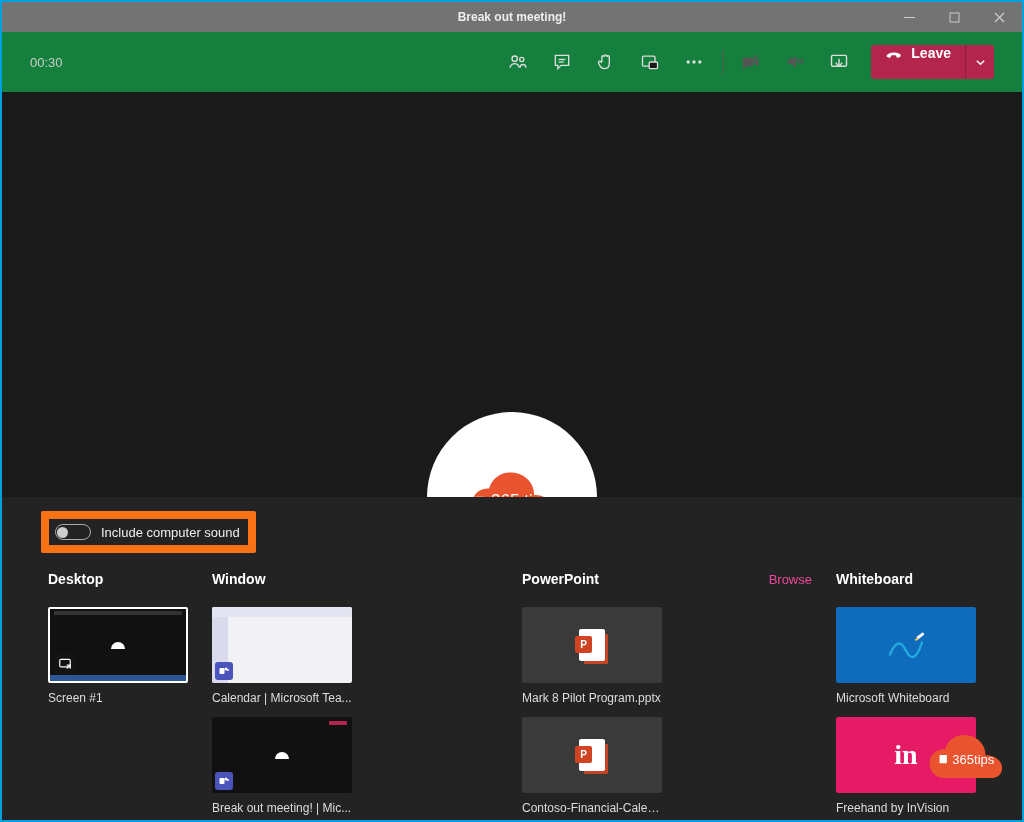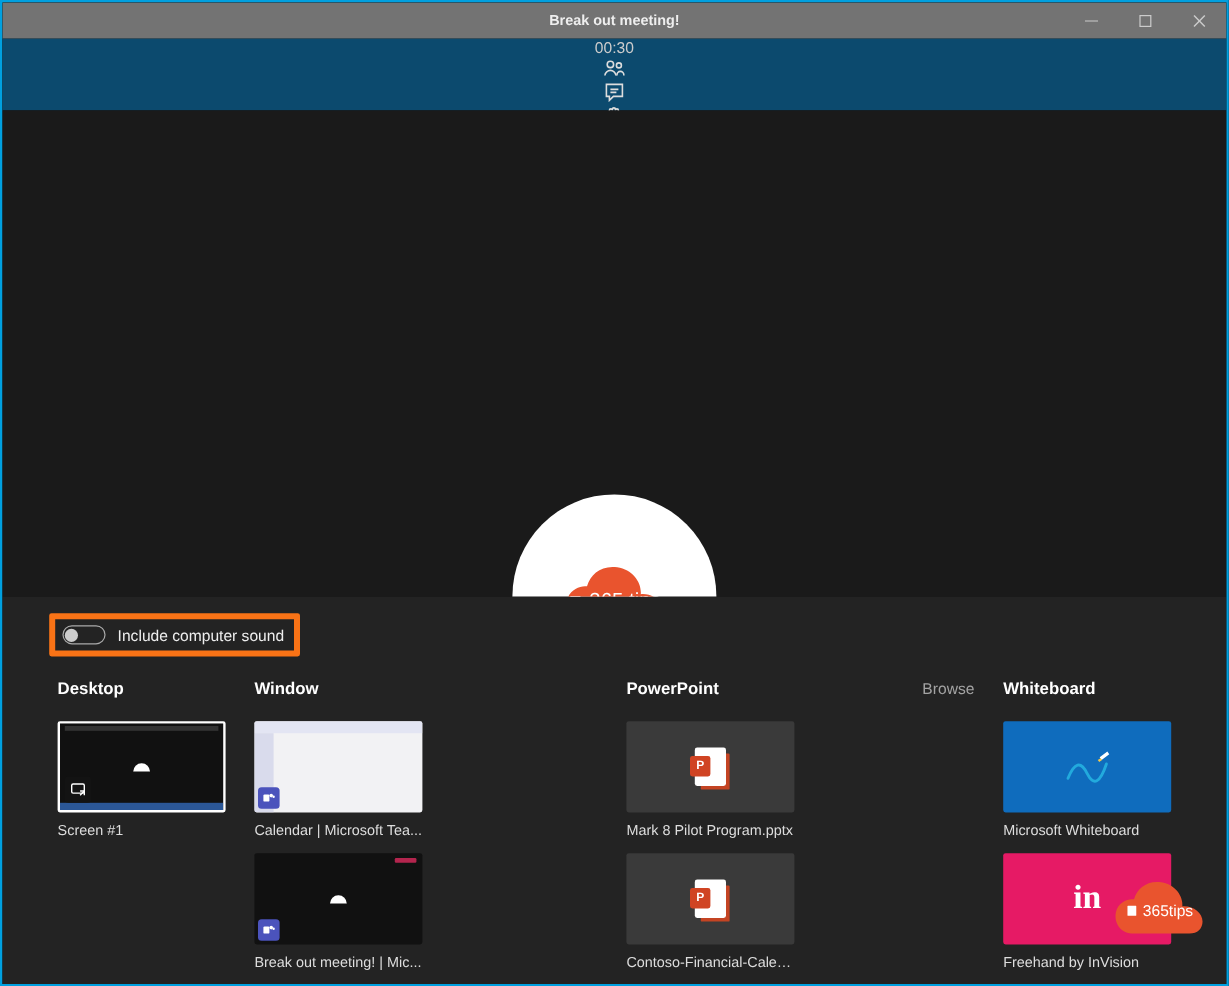--- a/index.html
+++ b/index.html
@@ -45,22 +45,21 @@
     color: #ccc;
     font-size: 12px;
   }
   .titlebar .win-controls svg { width: 11px; height: 11px; }
   
   .toolbar {
     height: 60px;
     display: flex;
     align-items: center;
     padding: 0 28px;
-    background: #0c4a6e;
-    flex-direction: column;
+    background: #15803d;
   }
   .toolbar .timer { font-size: 13px; color: #ccc; }
   .toolbar .spacer { flex: 1; }
   .toolbar .icon-btn {
     width: 44px;
     height: 40px;
     display: flex;
     align-items: center;
     justify-content: center;
     color: #ddd;
@@ -129,21 +128,21 @@
   }
   
   .share-tray {
     background: #232323;
     padding: 14px 46px 30px 46px;
     height: 327px;
   }
   .sound-toggle-wrap {
     display: inline-flex;
     align-items: center;
-    border: 5px solid #f97316;
+    border: 8px solid #f97316;
     padding: 5px 8px 5px 6px;
     border-radius: 2px;
     margin-left: -7px;
   }
   .toggle {
     width: 36px; height: 16px;
     border: 1px solid #aaa;
     border-radius: 10px;
     display: flex; align-items: center;
     padding: 1px;
@@ -160,21 +159,21 @@
   }
   .col-desktop { width: 140px; }
   .col-window  { width: 290px; }
   .col-ppt     { width: 290px; flex:0 0 290px;}
   .col-wb      { width: 140px; }
   .section-head {
     display: flex; align-items: baseline; justify-content: space-between;
     height: 22px;
   }
   .section-head .title { font-size: 14px; font-weight: 700; color: #fff; }
-  .section-head .browse { font-size: 13px; color: #a3a3a3; }
+  .section-head .browse { font-size: 13px; color: #ec4899; }
   .thumbs {
     display: flex; gap: 12px; margin-top: 14px; flex-wrap: wrap;
   }
   .thumb {
     width: 140px;
   }
   .thumb .preview {
     width: 140px; height: 76px;
     background: #3a3a3a;
     border-radius: 2px;

